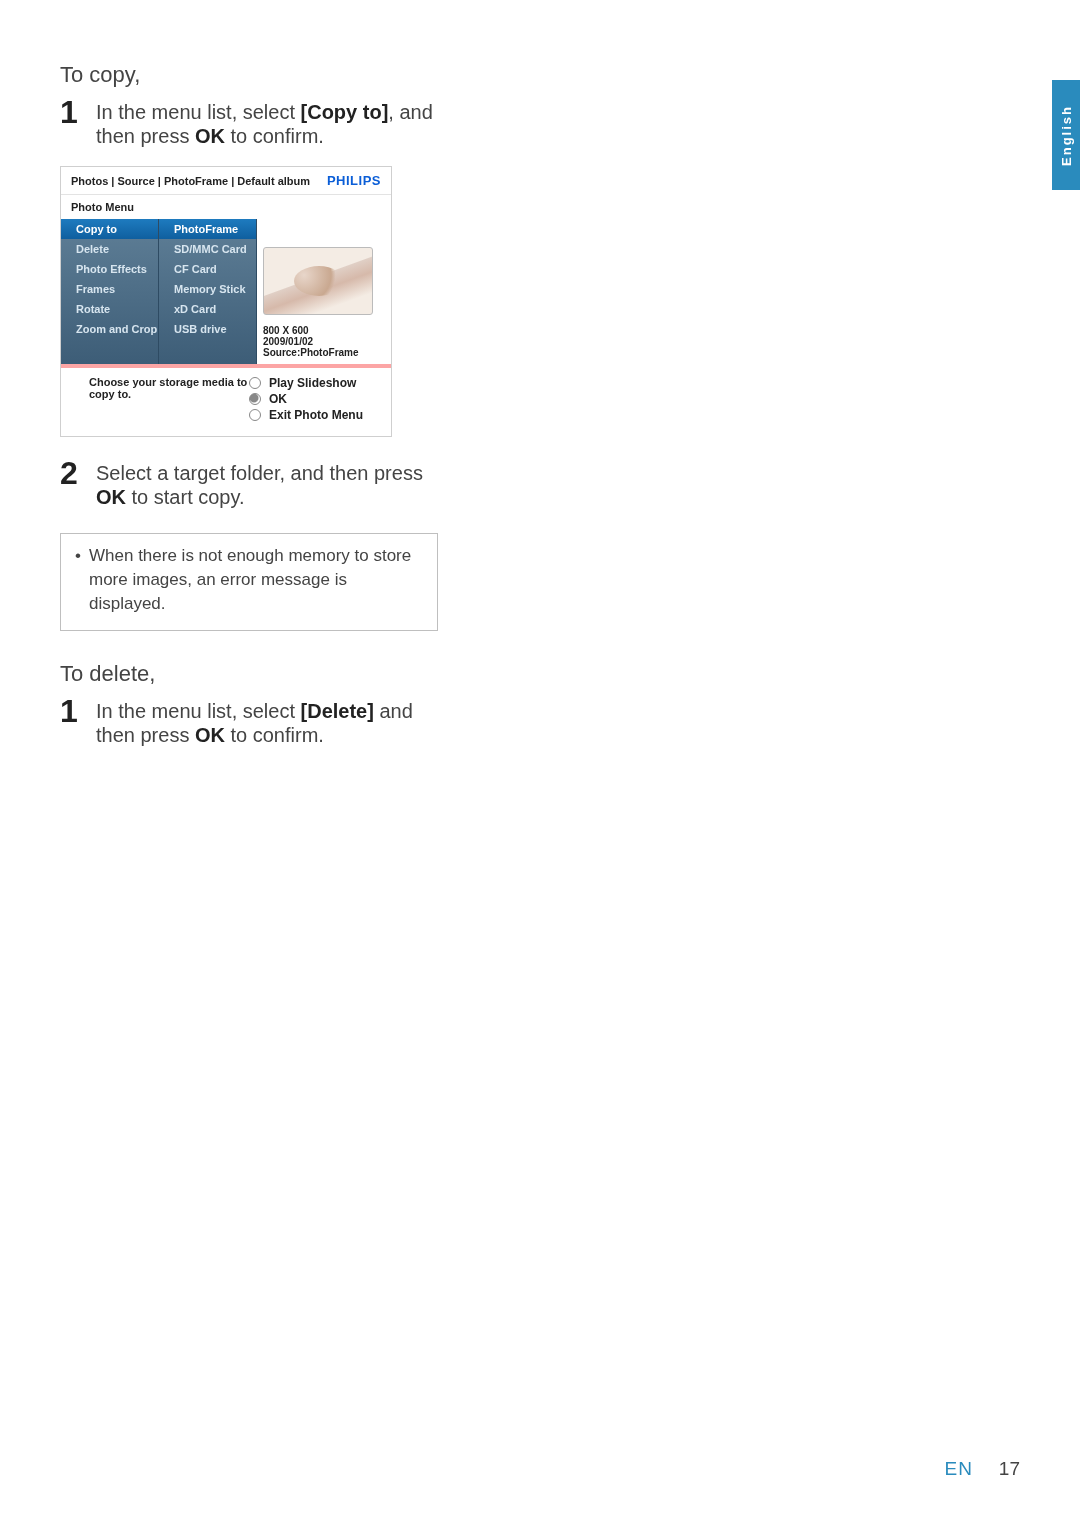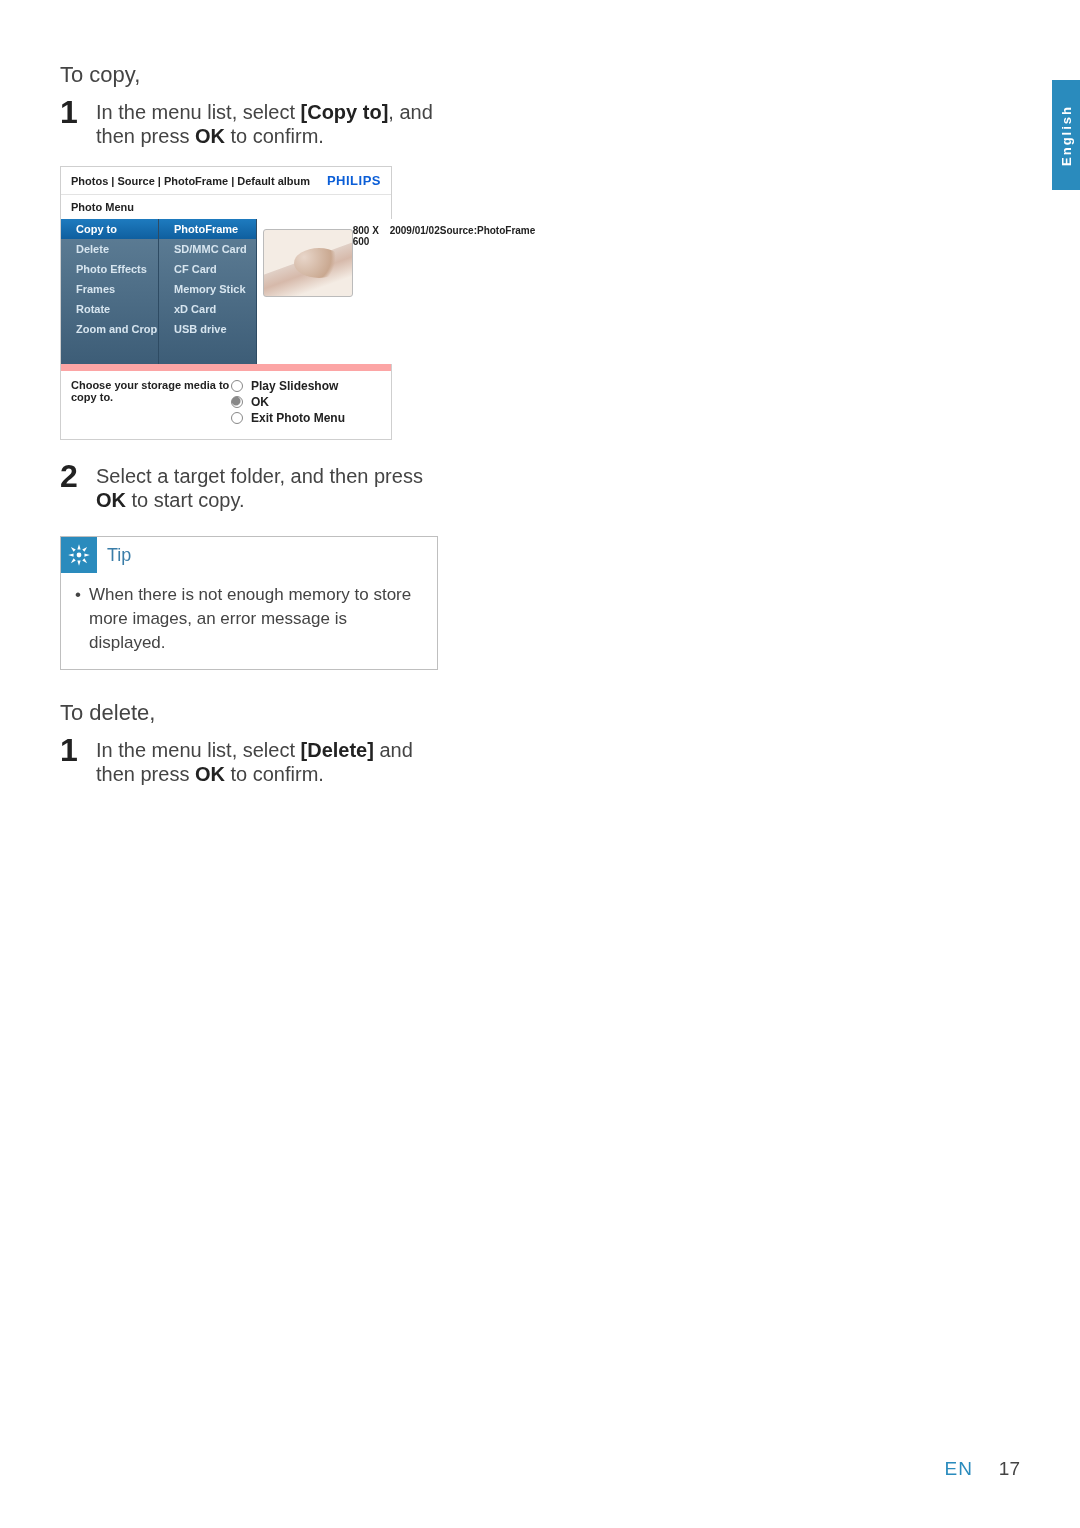--- a/index.html
+++ b/index.html
@@ -108,24 +108,25 @@
   }
   .ds-item.selected {
     background: linear-gradient(#1e7bbf, #0f5f9f);
     color: #ffffff;
   }
   .ds-preview {
     flex: 1;
     background: #ffffff;
     padding: 6px;
     display: flex;
-    flex-direction: row;
+    flex-direction: column;
     font-size: 10px;
     font-weight: 700;
     color: #222;
+    justify-content: flex-end;
   }
   .thumb {
     width: 108px;
     height: 66px;
     border: 1px solid #bbb;
     background: linear-gradient(160deg,#f4ece4 0%, #f4ece4 45%, #e0cfc5 46%, #d6b9aa 60%, #f4ece4 80%);
     border-radius: 3px;
     margin: 4px 0 10px 0;
     position: relative;
     overflow: hidden;
@@ -137,23 +138,23 @@
     width:50px; height:30px;
     background: radial-gradient(circle at 20% 30%, #e8d6ca 0%, #c9a890 60%, transparent 70%);
     border-radius:50%;
   }
   .ds-footer {
     padding: 8px 10px 10px 10px;
     font-size: 11px;
     font-weight: 700;
     color: #222;
     display: flex;
-    justify-content: flex-start;
+    justify-content: center;
     align-items: flex-start;
-    border-top: 7px solid #fca5a5;
+    border-top: 4px solid #fca5a5;
     min-height: 50px;
   }
   .ds-footer .hint {
     flex: 0 0 160px;
   }
   .ds-actions {
     display: grid;
     grid-template-columns: 14px auto;
     gap: 2px 6px;
     align-items: center;
@@ -306,38 +307,20 @@
     </div>
 
     <div class="step">
       <div class="step-num">2</div>
       <div class="step-text">
         <span>Select a target folder, and then press </span><span class="bold">OK</span><span> to start copy.</span>
       </div>
     </div>
 
     <div class="tip-box">
-      <div class="tip-head">
-        <div class="tip-icon">
-          <svg width="26" height="26" viewBox="0 0 24 24">
-            <g fill="#ffffff">
-              <circle cx="12" cy="12" r="2.2"></circle>
-              <path d="M12 2 L13.5 7 L10.5 7 Z"></path>
-              <path d="M12 22 L13.5 17 L10.5 17 Z"></path>
-              <path d="M2 12 L7 10.5 L7 13.5 Z"></path>
-              <path d="M22 12 L17 10.5 L17 13.5 Z"></path>
-              <path d="M4.5 4.5 L9 7 L7 9 Z"></path>
-              <path d="M19.5 4.5 L17 9 L15 7 Z"></path>
-              <path d="M4.5 19.5 L7 15 L9 17 Z"></path>
-              <path d="M19.5 19.5 L15 17 L17 15 Z"></path>
-            </g>
-          </svg>
-        </div>
-        <div class="tip-title">Tip</div>
-      </div>
       <div class="tip-body">
         <div class="bullet">•</div>
         <div>When there is not enough memory to store more images, an error message is displayed.</div>
       </div>
     </div>
 
     <p class="section-heading mt-30">To delete,</p>
 
     <div class="step">
       <div class="step-num">1</div>

